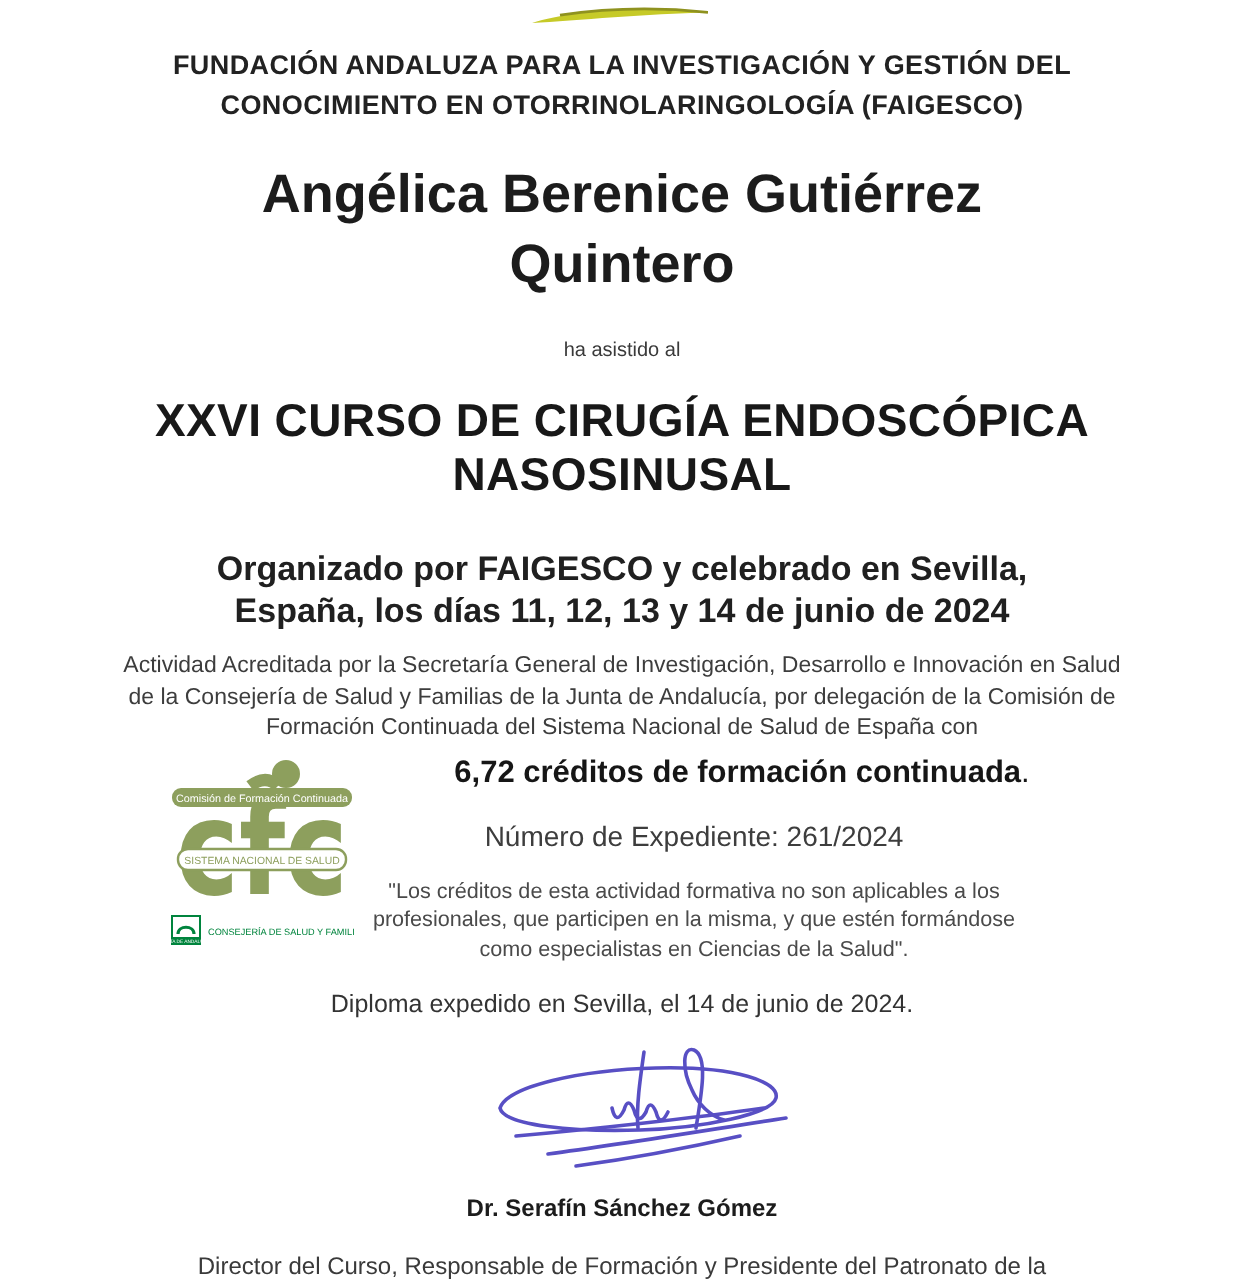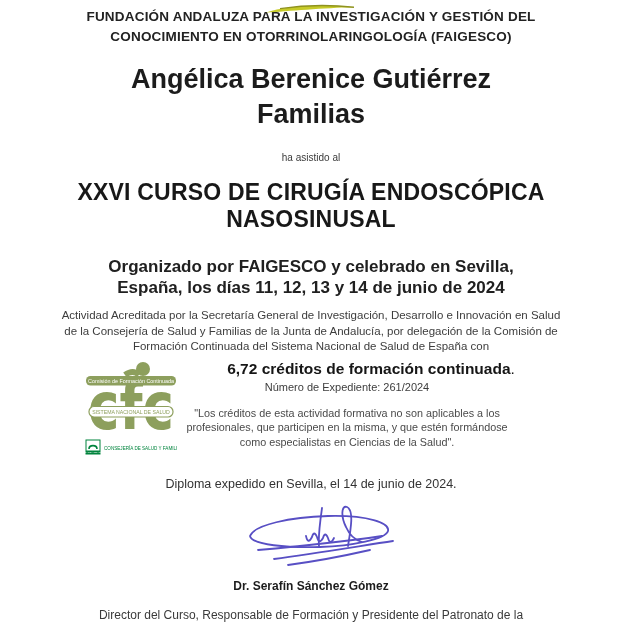--- a/index.html
+++ b/index.html
@@ -5,21 +5,21 @@
   html,body{margin:0;padding:0;}
   body{
     width:622px;height:640px;overflow:hidden;position:relative;
     background:#ffffff;color:#1f1f1f;
     font-family:"Liberation Sans","DejaVu Sans",sans-serif;
     -webkit-font-smoothing:antialiased;
   }
   .center{text-align:center;}
   .swoosh{position:absolute;top:-1px;left:266px;width:88px;height:9px;}
   .org-name{
-    padding-top:7px;margin:0 auto;max-width:460px;
+    padding-top:7px;margin:16px auto;max-width:460px;
     font-size:13.5px;font-weight:bold;line-height:1.5;letter-spacing:.2px;
     color:#222;
   }
   .recipient{
     margin:14px auto 0;max-width:430px;
     font-size:27px;font-weight:bold;line-height:1.3;color:#1c1c1c;
   }
   .attendance{margin-top:20px;font-size:10px;color:#3a3a3a;}
   .course-title{
     margin:16px auto 0;max-width:510px;
@@ -31,21 +31,21 @@
   }
   .accreditation{
     margin:10px auto 0;max-width:508px;
     font-size:11.5px;line-height:1.36;color:#3d3d3d;
   }
   .accred-row{position:relative;margin-top:5px;height:100px;}
   .cfc-logo{position:absolute;left:85px;top:1px;width:92px;height:96px;}
   .credits-block{margin-left:72px;text-align:center;}
   .credits-line{font-size:15.5px;color:#161616;}
   .credits-line b{font-weight:bold;margin-left:48px;}
-  .expediente{margin-top:3px;font-size:11px;color:#3d3d3d;}
+  .expediente{margin-top:14px;font-size:14px;color:#3d3d3d;}
   .disclaimer{
     margin:13px auto 0;max-width:350px;
     font-size:10.8px;line-height:1.33;color:#4a4a4a;
   }
   .issue-line{margin-top:17px;font-size:12.5px;color:#333;}
   .signature-wrap{margin-top:7px;height:70px;display:flex;justify-content:center;}
   .signature-wrap svg{margin-left:18px;}
   .signer-name{margin-top:11px;font-size:12px;font-weight:bold;color:#1c1c1c;}
   .signer-role{margin-top:15px;font-size:12px;color:#3a3a3a;}
 </style>
@@ -54,21 +54,21 @@
 
 <div class="swoosh">
   <svg width="88" height="9" viewBox="0 0 88 9">
     <path d="M0,8.5 C18,2.5 52,-0.5 88,3.2 C58,3.8 22,7.2 0,8.5 Z" fill="#c6ca28"></path>
     <path d="M14,4.6 C38,1 62,0.4 88,3.2" fill="none" stroke="#8f921f" stroke-width="1.4"></path>
   </svg>
 </div>
 
 <div class="org-name center">FUNDACIÓN ANDALUZA PARA LA INVESTIGACIÓN Y GESTIÓN DEL CONOCIMIENTO EN OTORRINOLARINGOLOGÍA (FAIGESCO)</div>
 
-<div class="recipient center">Angélica Berenice Gutiérrez Familias</div>
+<div class="recipient center">Angélica Berenice Gutiérrez Quintero</div>
 
 <div class="attendance center">ha asistido al</div>
 
 <div class="course-title center">XXVI CURSO DE CIRUGÍA ENDOSCÓPICA NASOSINUSAL</div>
 
 <div class="organizer center">Organizado por FAIGESCO y celebrado en Sevilla, España, los días 11, 12, 13 y 14 de junio de 2024</div>
 
 <div class="accreditation center">Actividad Acreditada por la Secretaría General de Investigación, Desarrollo e Innovación en Salud de la Consejería de Salud y Familias de la Junta de Andalucía, por delegación de la Comisión de Formación Continuada del Sistema Nacional de Salud de España con</div>
 
 <div class="accred-row">

